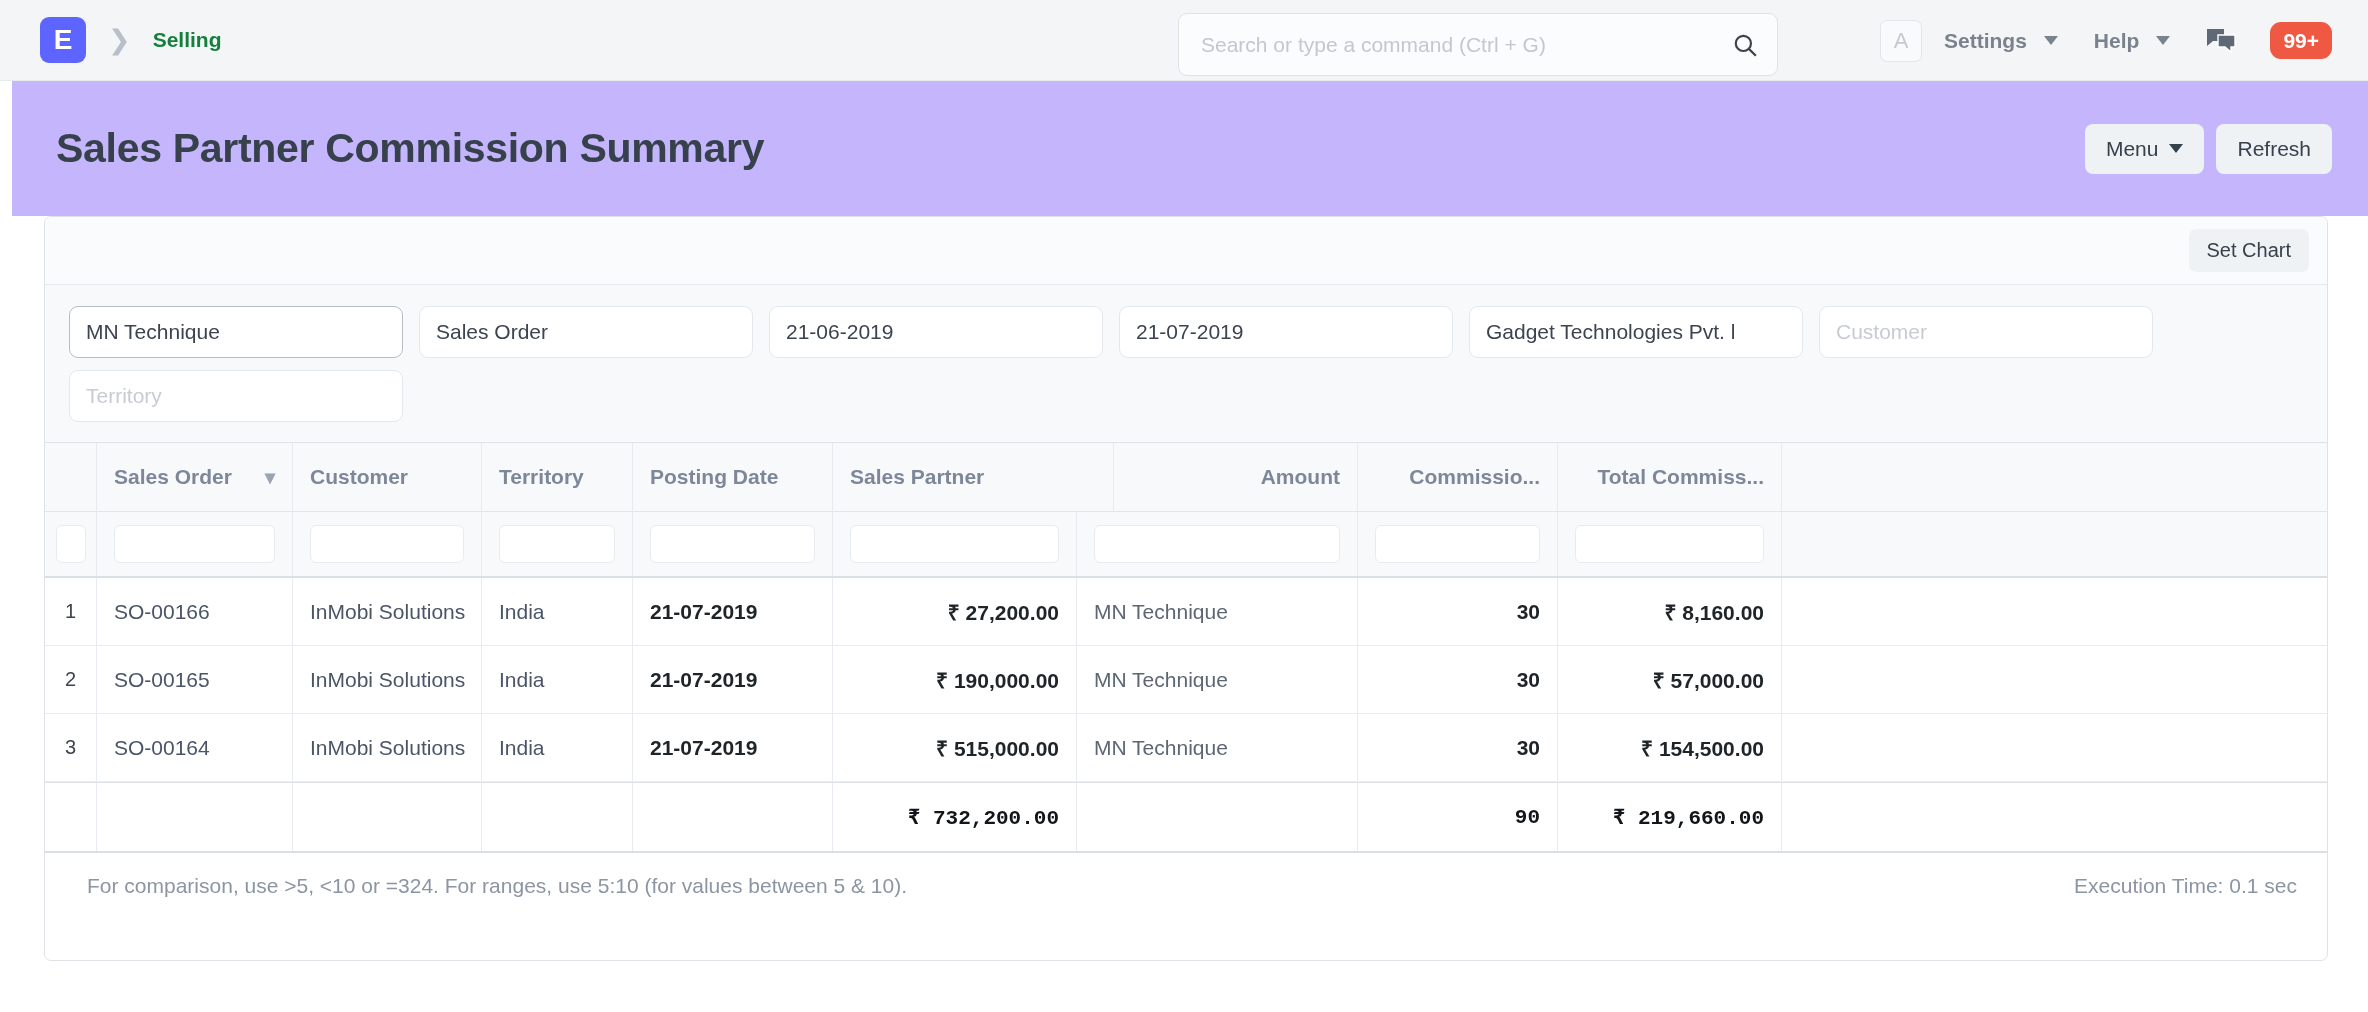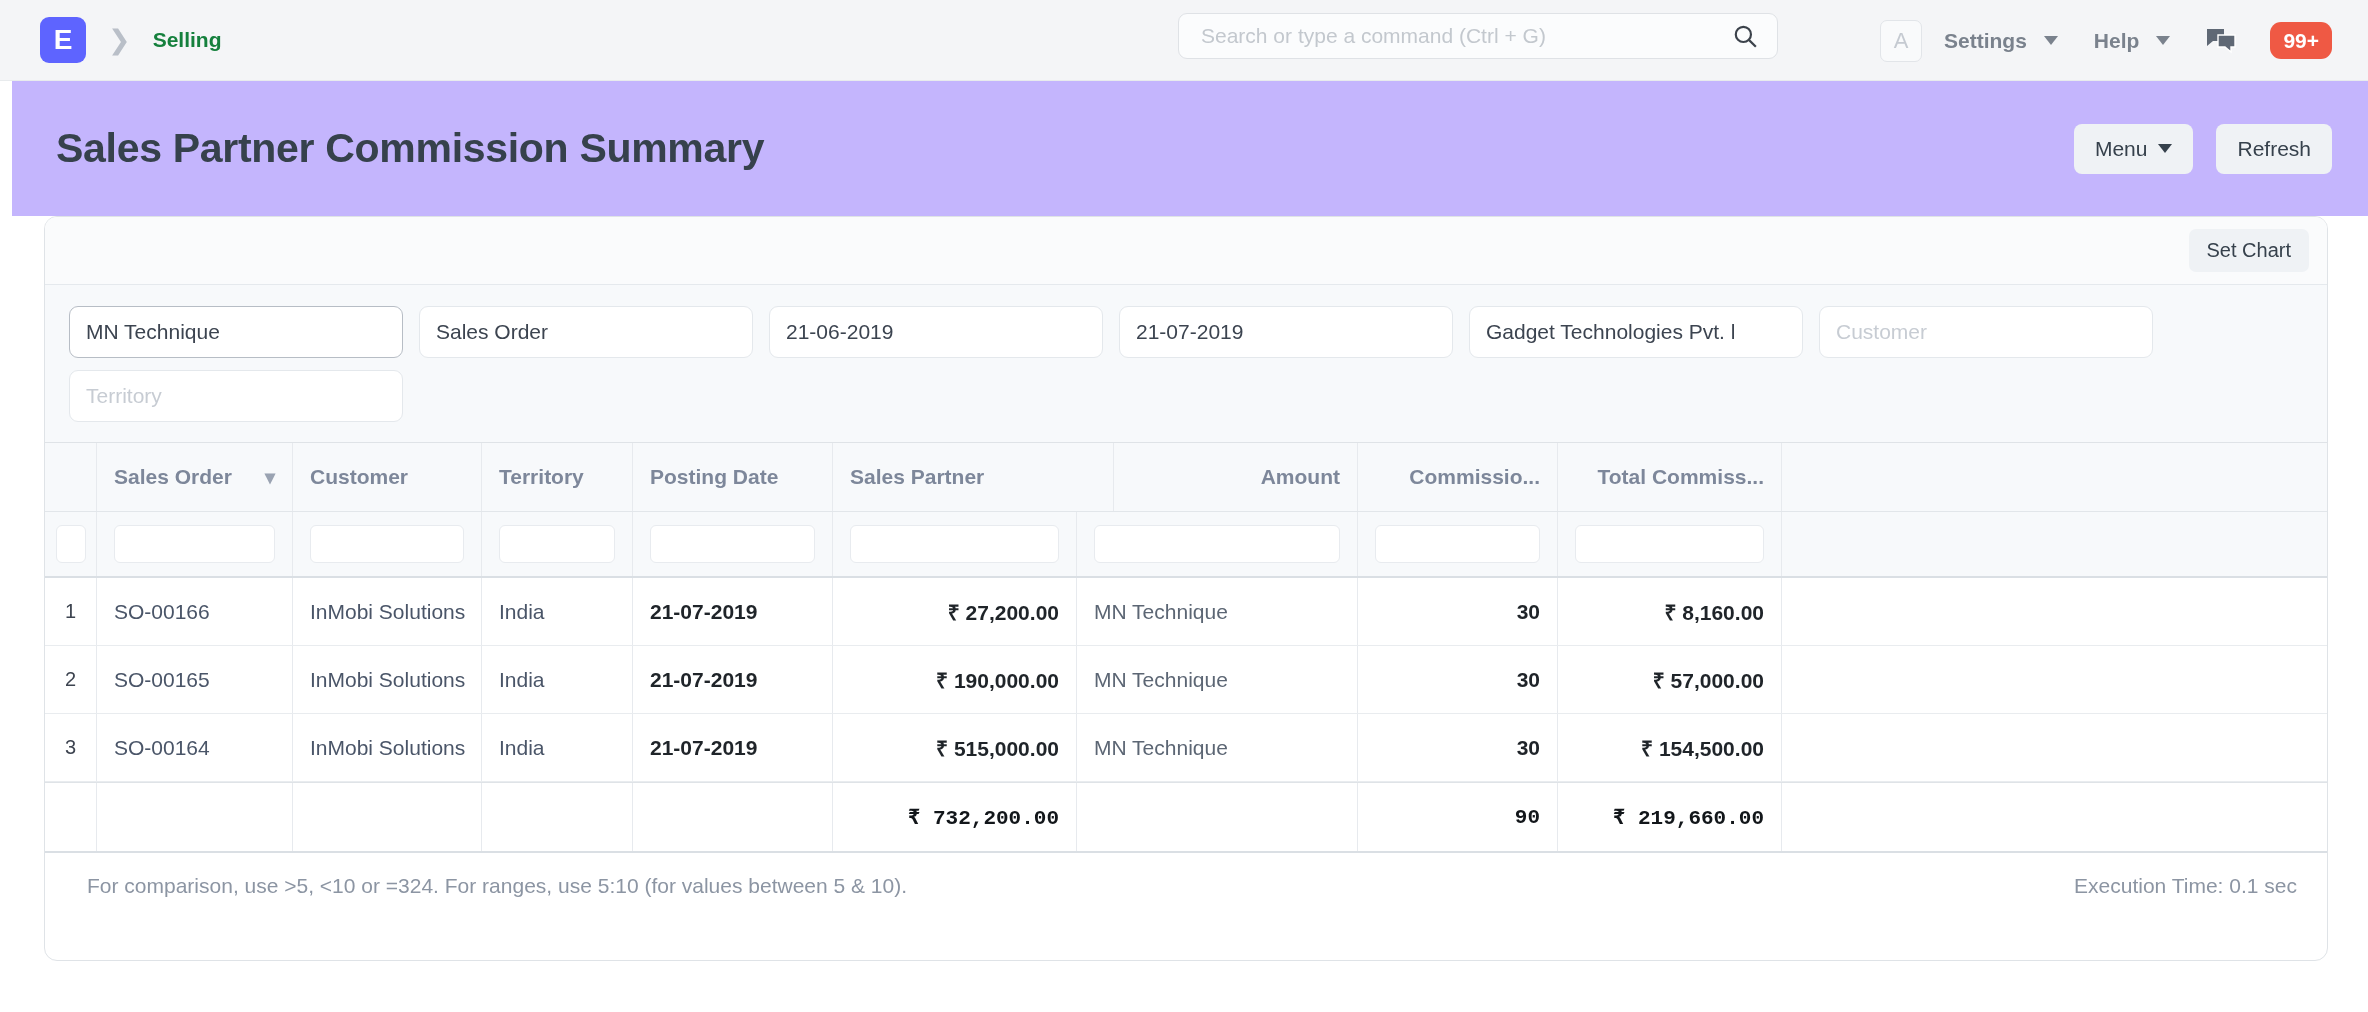--- a/index.html
+++ b/index.html
@@ -42,21 +42,21 @@
     color: #15803d;
     font-size: 21px;
     font-weight: bold;
   }
 
   .nav-search-wrap {
     position: absolute;
     left: 1178px;
     top: 13px;
     width: 600px;
-    height: 46px;
+    height: 63px;
   }
   .nav-search {
     width: 100%; height: 100%;
     background: #fbfcfd;
     border: 1px solid #dfe2e6;
     border-radius: 9px;
     padding: 0 58px 0 22px;
     font-size: 21px;
     color: #34393f;
     font-family: "Liberation Sans", sans-serif;
@@ -123,41 +123,41 @@
   }
   .page-title {
     font-size: 41px;
     font-weight: bold;
     color: #36414c;
     letter-spacing: -0.3px;
   }
   .head-actions {
     position: absolute;
     right: 36px;
-    display: flex; gap: 23px;
+    display: flex; gap: 12px;
   }
   .btn-std {
     background: #eff2f5;
     border: none;
     border-radius: 8px;
     color: #36414c;
     font-size: 21px;
     font-family: "Liberation Sans", sans-serif;
     padding: 13px 21px;
     display: flex; align-items: center; gap: 11px;
     cursor: pointer;
     white-space: nowrap;
   }
   .btn-std .caret-down { border-top-color: #36414c; }
 
   
   .report-wrap {
     margin: 0 40px 0 44px;
     border: 1px solid #dfe3e7;
-    border-radius: 13px;
+    border-radius: 7px;
     background: #fff;
     height: 745px;
     overflow: hidden;
   }
 
   .chart-bar {
     height: 68px;
     background: #fafbfc;
     border-bottom: 1px solid #e5e9ed;
     display: flex; align-items: center; justify-content: flex-end;

